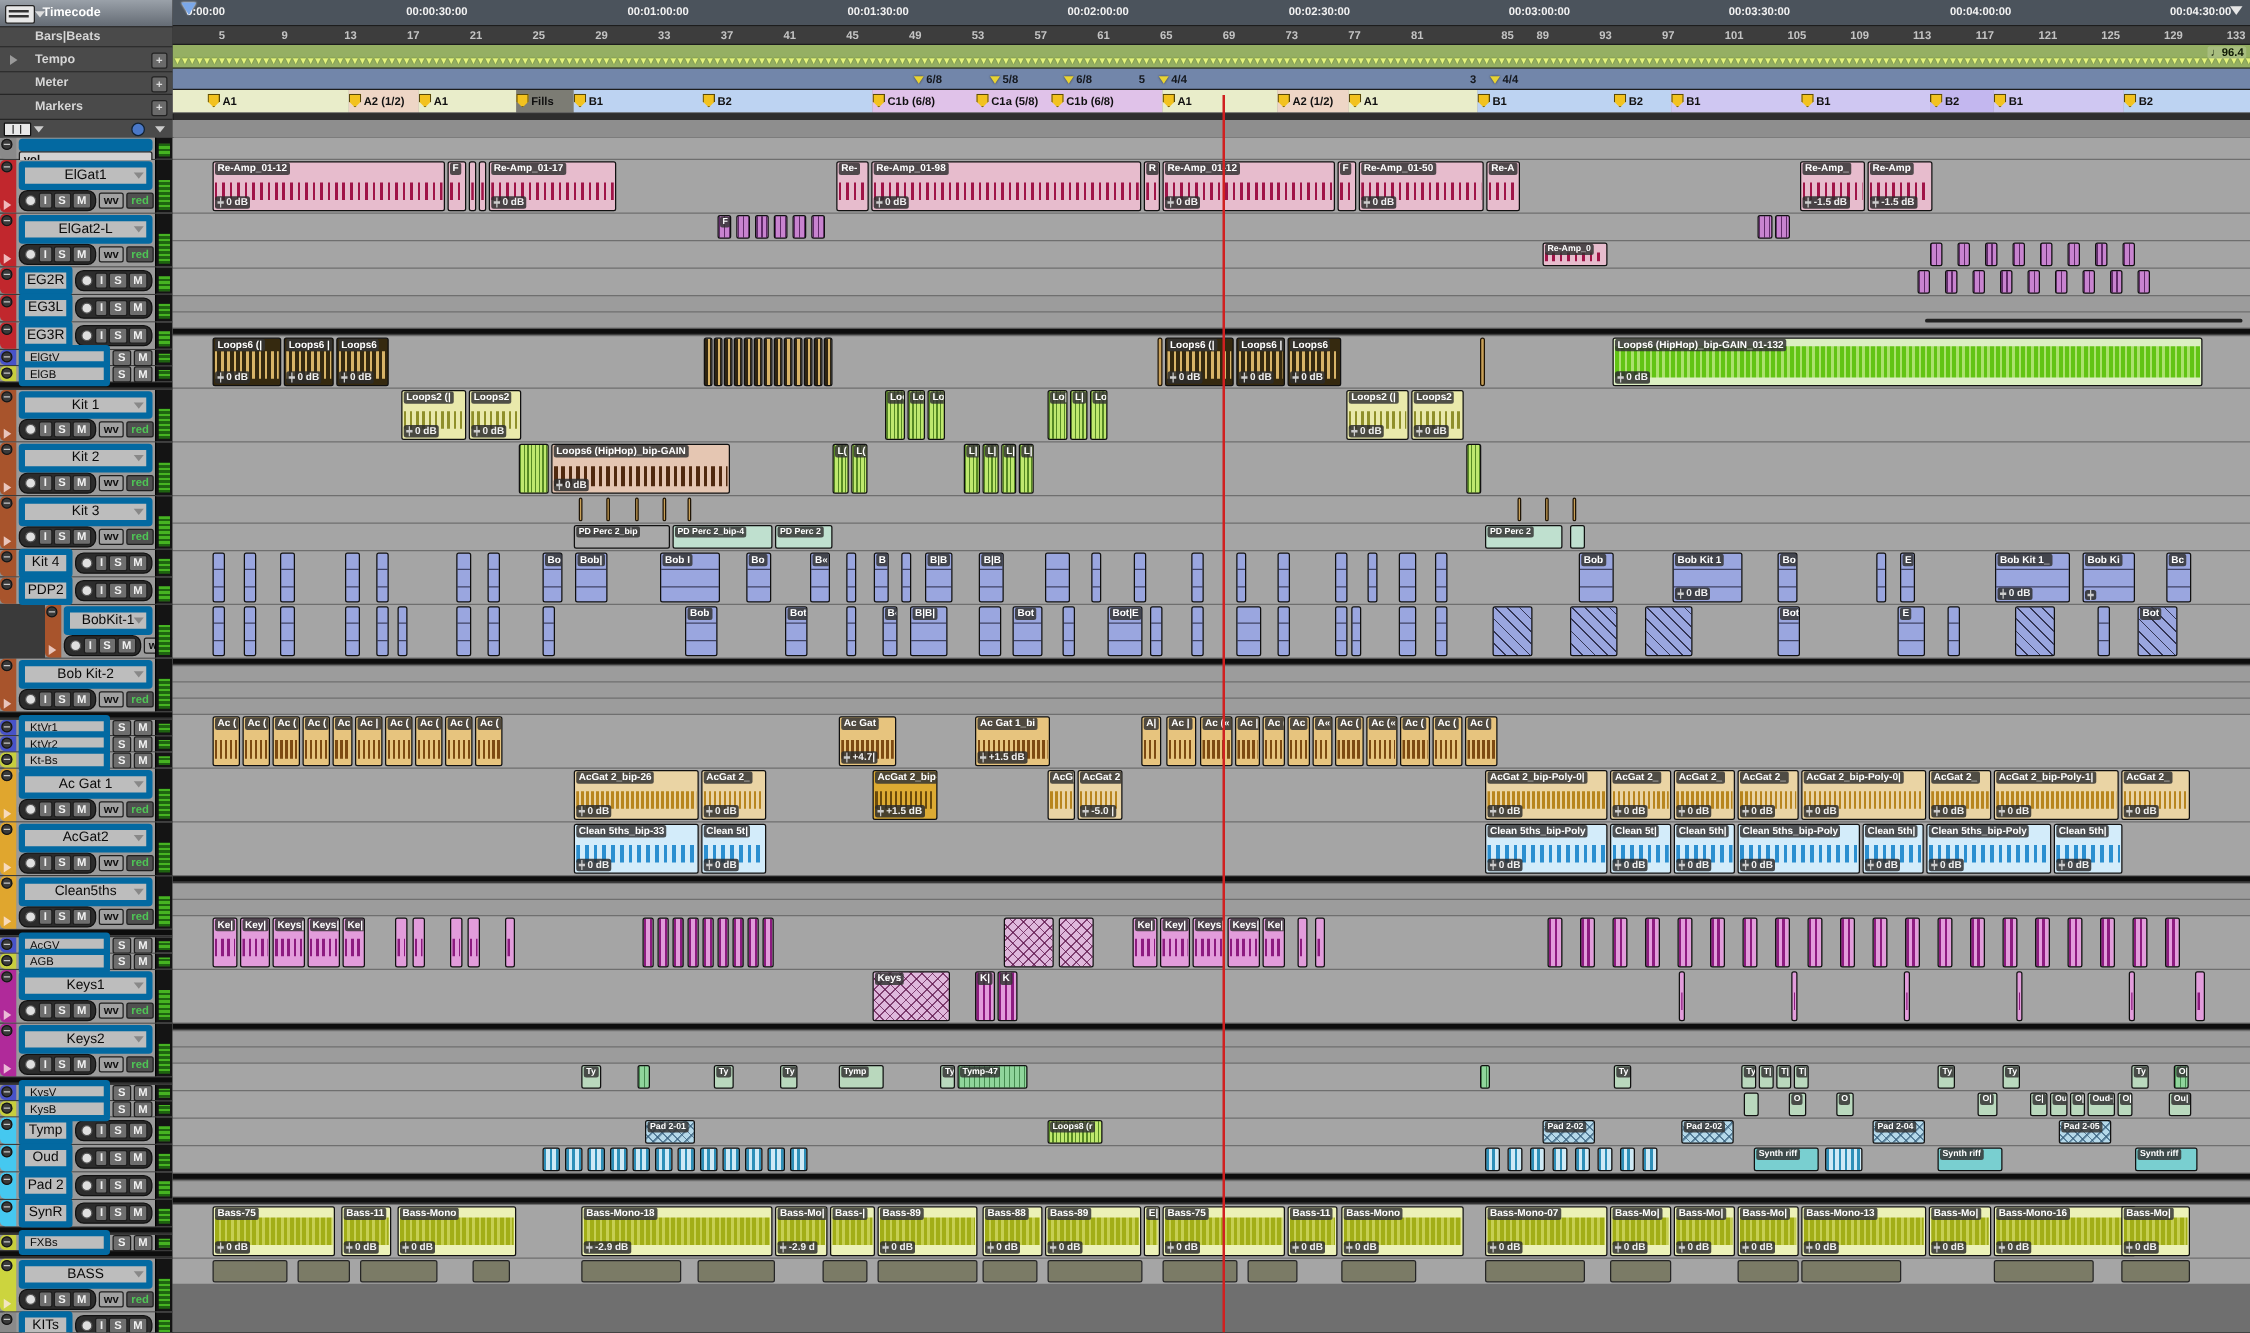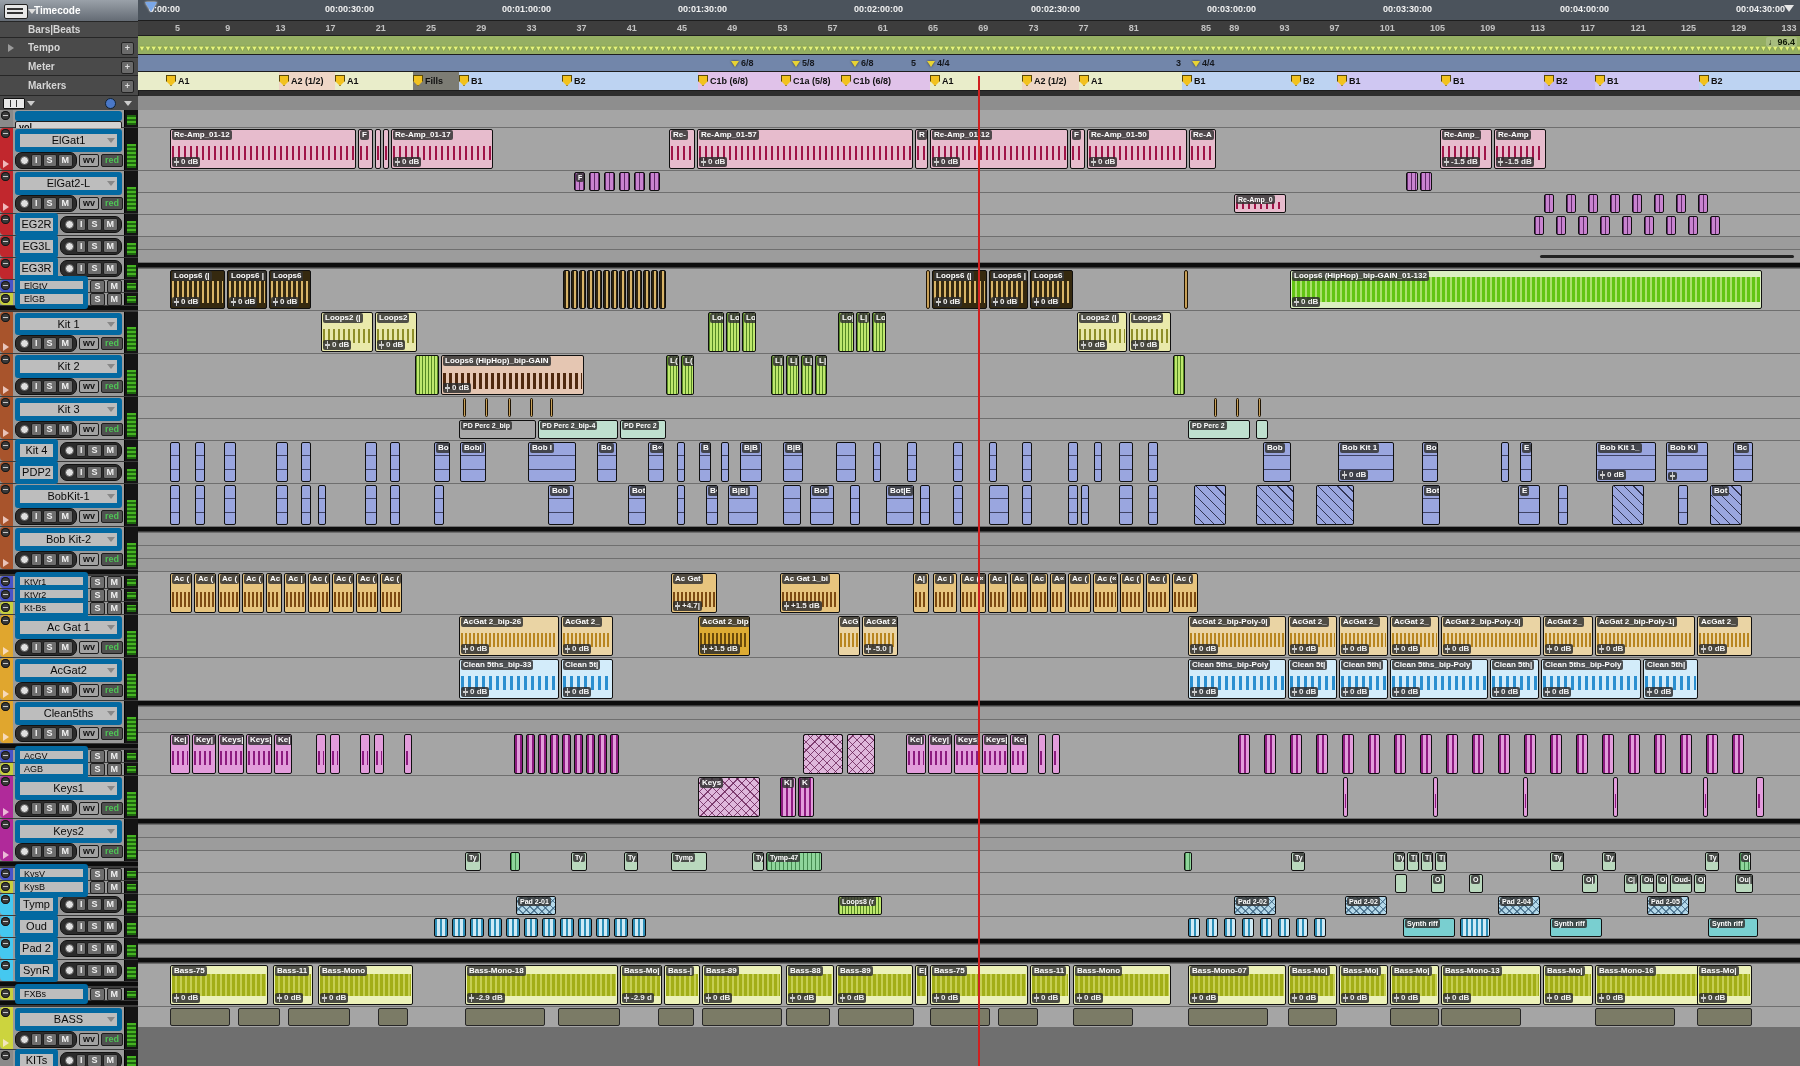--- a/index.html
+++ b/index.html
@@ -514,21 +514,21 @@
           <div class="nmplate">PDP2</div>
           <span class="ismgrp">
             <span class="recdot"></span>
             <span class="bt ">I</span>
             <span class="bt ">S</span>
             <span class="bt ">M</span>
           </span>
         </div>
         <div class="mcol"></div>
       </div>
-      <div class="trow tall" style="height: 42px;">
+      <div class="trow tall" style="height: 42px; margin-left: 36px;">
         <div class="strip-c" style="background: rgb(168, 84, 44);">
           <span class="sdot"></span>
           <span class="srec"></span>
         </div>
         <div class="plate">
           <div class="nmplate">BobKit-1<span class="dd"></span></div>
           <div class="btnrow">
             <span class="ismgrp">
               <span class="recdot"></span>
               <span class="bt ">I</span>
@@ -872,21 +872,21 @@
           <div class="wv"></div>
           <span class="nm">Re-Amp_01-17</span>
           <span class="db"><i></i>0 dB</span>
         </div>
         <div class="clip s-pink" style="left: 531px; width: 26px;">
           <div class="wv"></div>
           <span class="nm">Re-</span>
         </div>
         <div class="clip s-pink" style="left: 559px; width: 216px;">
           <div class="wv"></div>
-          <span class="nm">Re-Amp_01-57</span>
+          <span class="nm">Re-Amp_01-98</span>
           <span class="db"><i></i>0 dB</span>
         </div>
         <div class="clip s-pink" style="left: 777px; width: 13px;">
           <div class="wv"></div>
           <span class="nm">R</span>
         </div>
         <div class="clip s-pink" style="left: 792px; width: 138px;">
           <div class="wv"></div>
           <span class="nm">Re-Amp_01-12</span>
           <span class="db"><i></i>0 dB</span>

